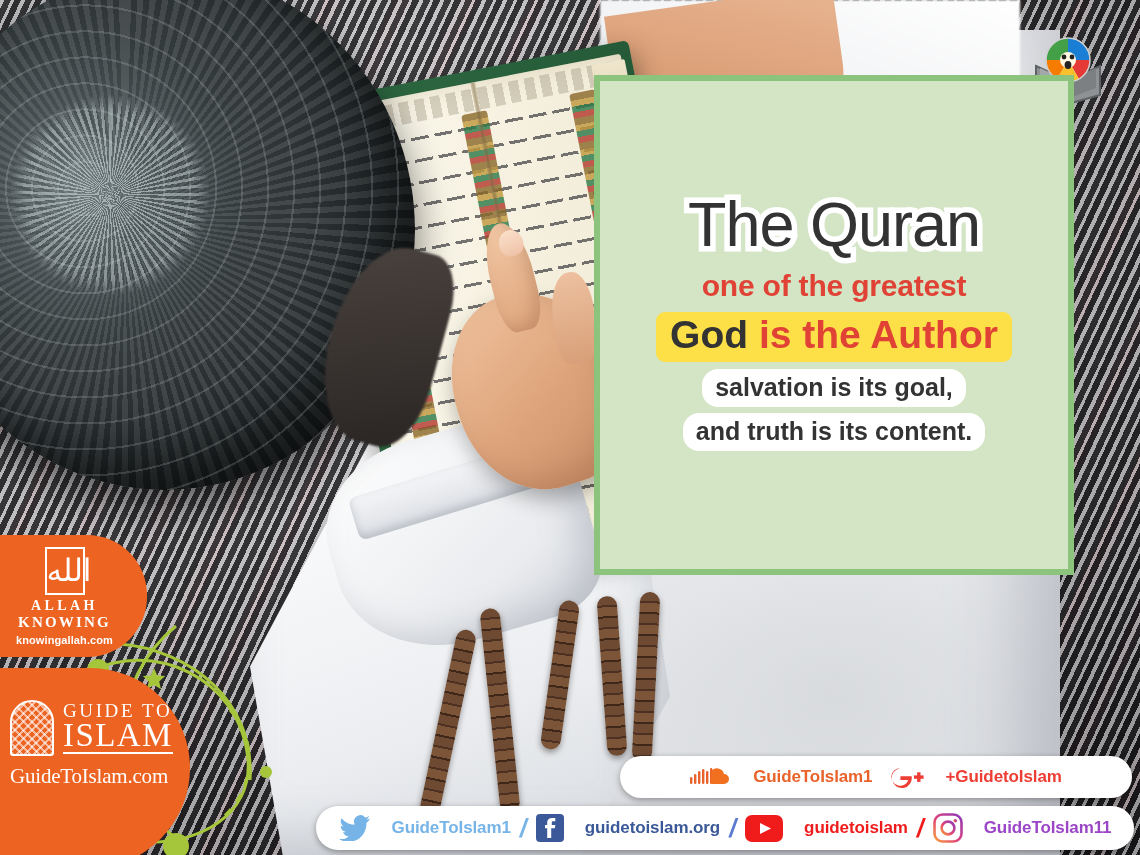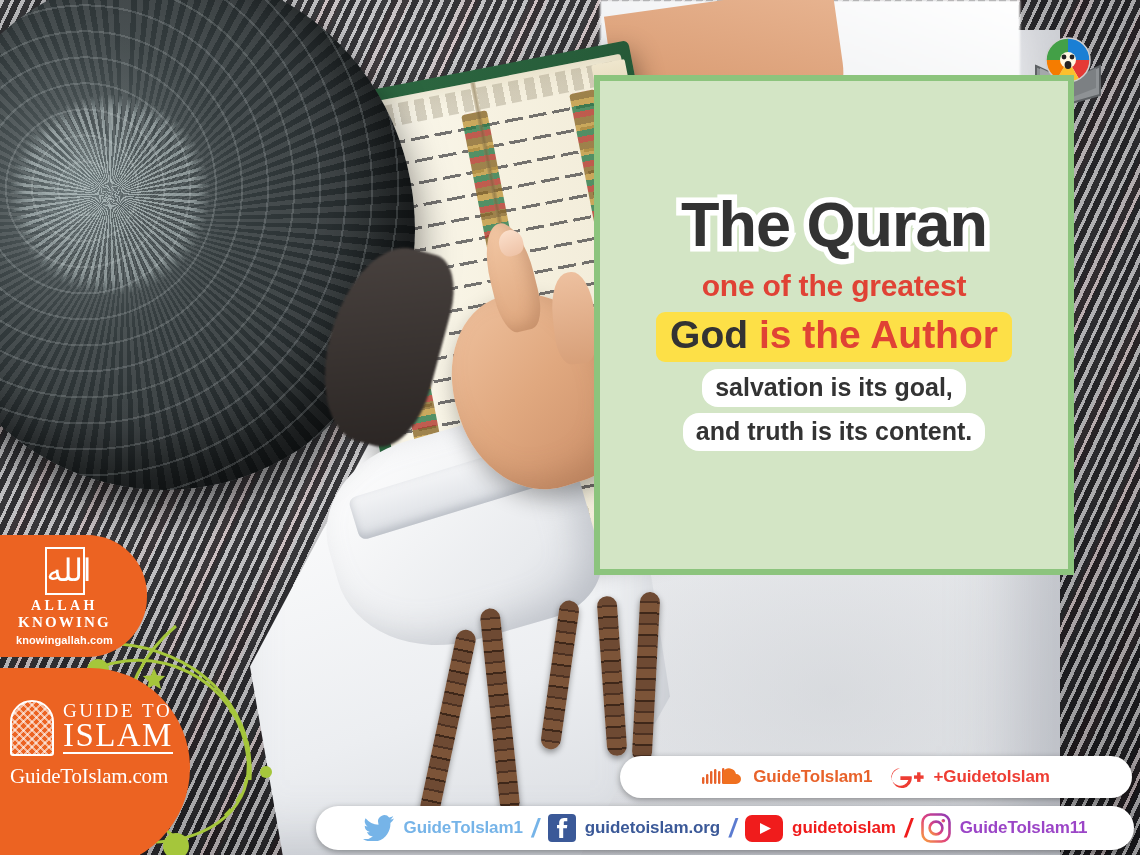--- a/index.html
+++ b/index.html
@@ -201,21 +201,21 @@
        radial-gradient(circle at 50% 78%, #000 24.8%, transparent 25.3%),
        radial-gradient(circle at 18% 50%, #000 20.8%, transparent 21.3%),
        radial-gradient(circle at 82% 50%, #000 20.8%, transparent 21.3%),
        linear-gradient(#000,#000);
   }
   .qinner::after{content:"";position:absolute;left:8.4%;right:8.4%;top:19.6%;bottom:19.6%;background:#d3e5c5;}
 
   .callout-text{position:absolute;left:0;top:118px;width:480px;text-align:center;}
 
   .t-title{
-    font-size:63px;font-weight:bold;letter-spacing:-1px;line-height:1.0;
+    font-size:63px;font-weight:normal;letter-spacing:-1px;line-height:1.0;
     color:#333333;
     -webkit-text-stroke:11px #ffffff;paint-order:stroke fill;
     margin:0 0 10px 0;
   }
   .t-sub{font-size:30px;font-weight:bold;color:#e04235;line-height:1.32;margin:0 0 6px 0;letter-spacing:-.2px;}
   .t-author{font-size:39px;font-weight:bold;line-height:1.14;margin:4px 0 7px 0;}
   .t-author .chip{background:#fde047;border-radius:9px;padding:1px 14px 5px 14px;display:inline-block;}
   .t-author .dark{color:#333333;}
   .t-author .red{color:#e04235;}
   .t-small{font-size:25px;font-weight:bold;color:#333333;line-height:1.2;margin:0 0 6px 0;}
@@ -255,21 +255,21 @@
   
   .pill{position:absolute;background:#fff;display:flex;align-items:center;}
   .pill-top{
     left:620px;top:756px;width:512px;height:42px;border-radius:21px;
     justify-content:center;gap:16px;box-shadow:0 2px 6px rgba(0,0,0,.35);
   }
   .pill-bottom{
     left:316px;top:806px;width:818px;height:44px;border-radius:22px;
     justify-content:center;gap:9px;box-shadow:0 2px 6px rgba(0,0,0,.35);
   }
-  .sitem{display:flex;align-items:center;gap:9px;}
+  .sitem{display:flex;align-items:center;gap:21px;}
   .sname{font-size:17px;font-weight:bold;letter-spacing:-.1px;}
   .sep{font-size:25px;font-weight:bold;font-style:italic;}
   .ic{display:block;}
 </style>
 </head>
 <body>
 
 <div class="stage">
 
   <div class="mat"></div>

